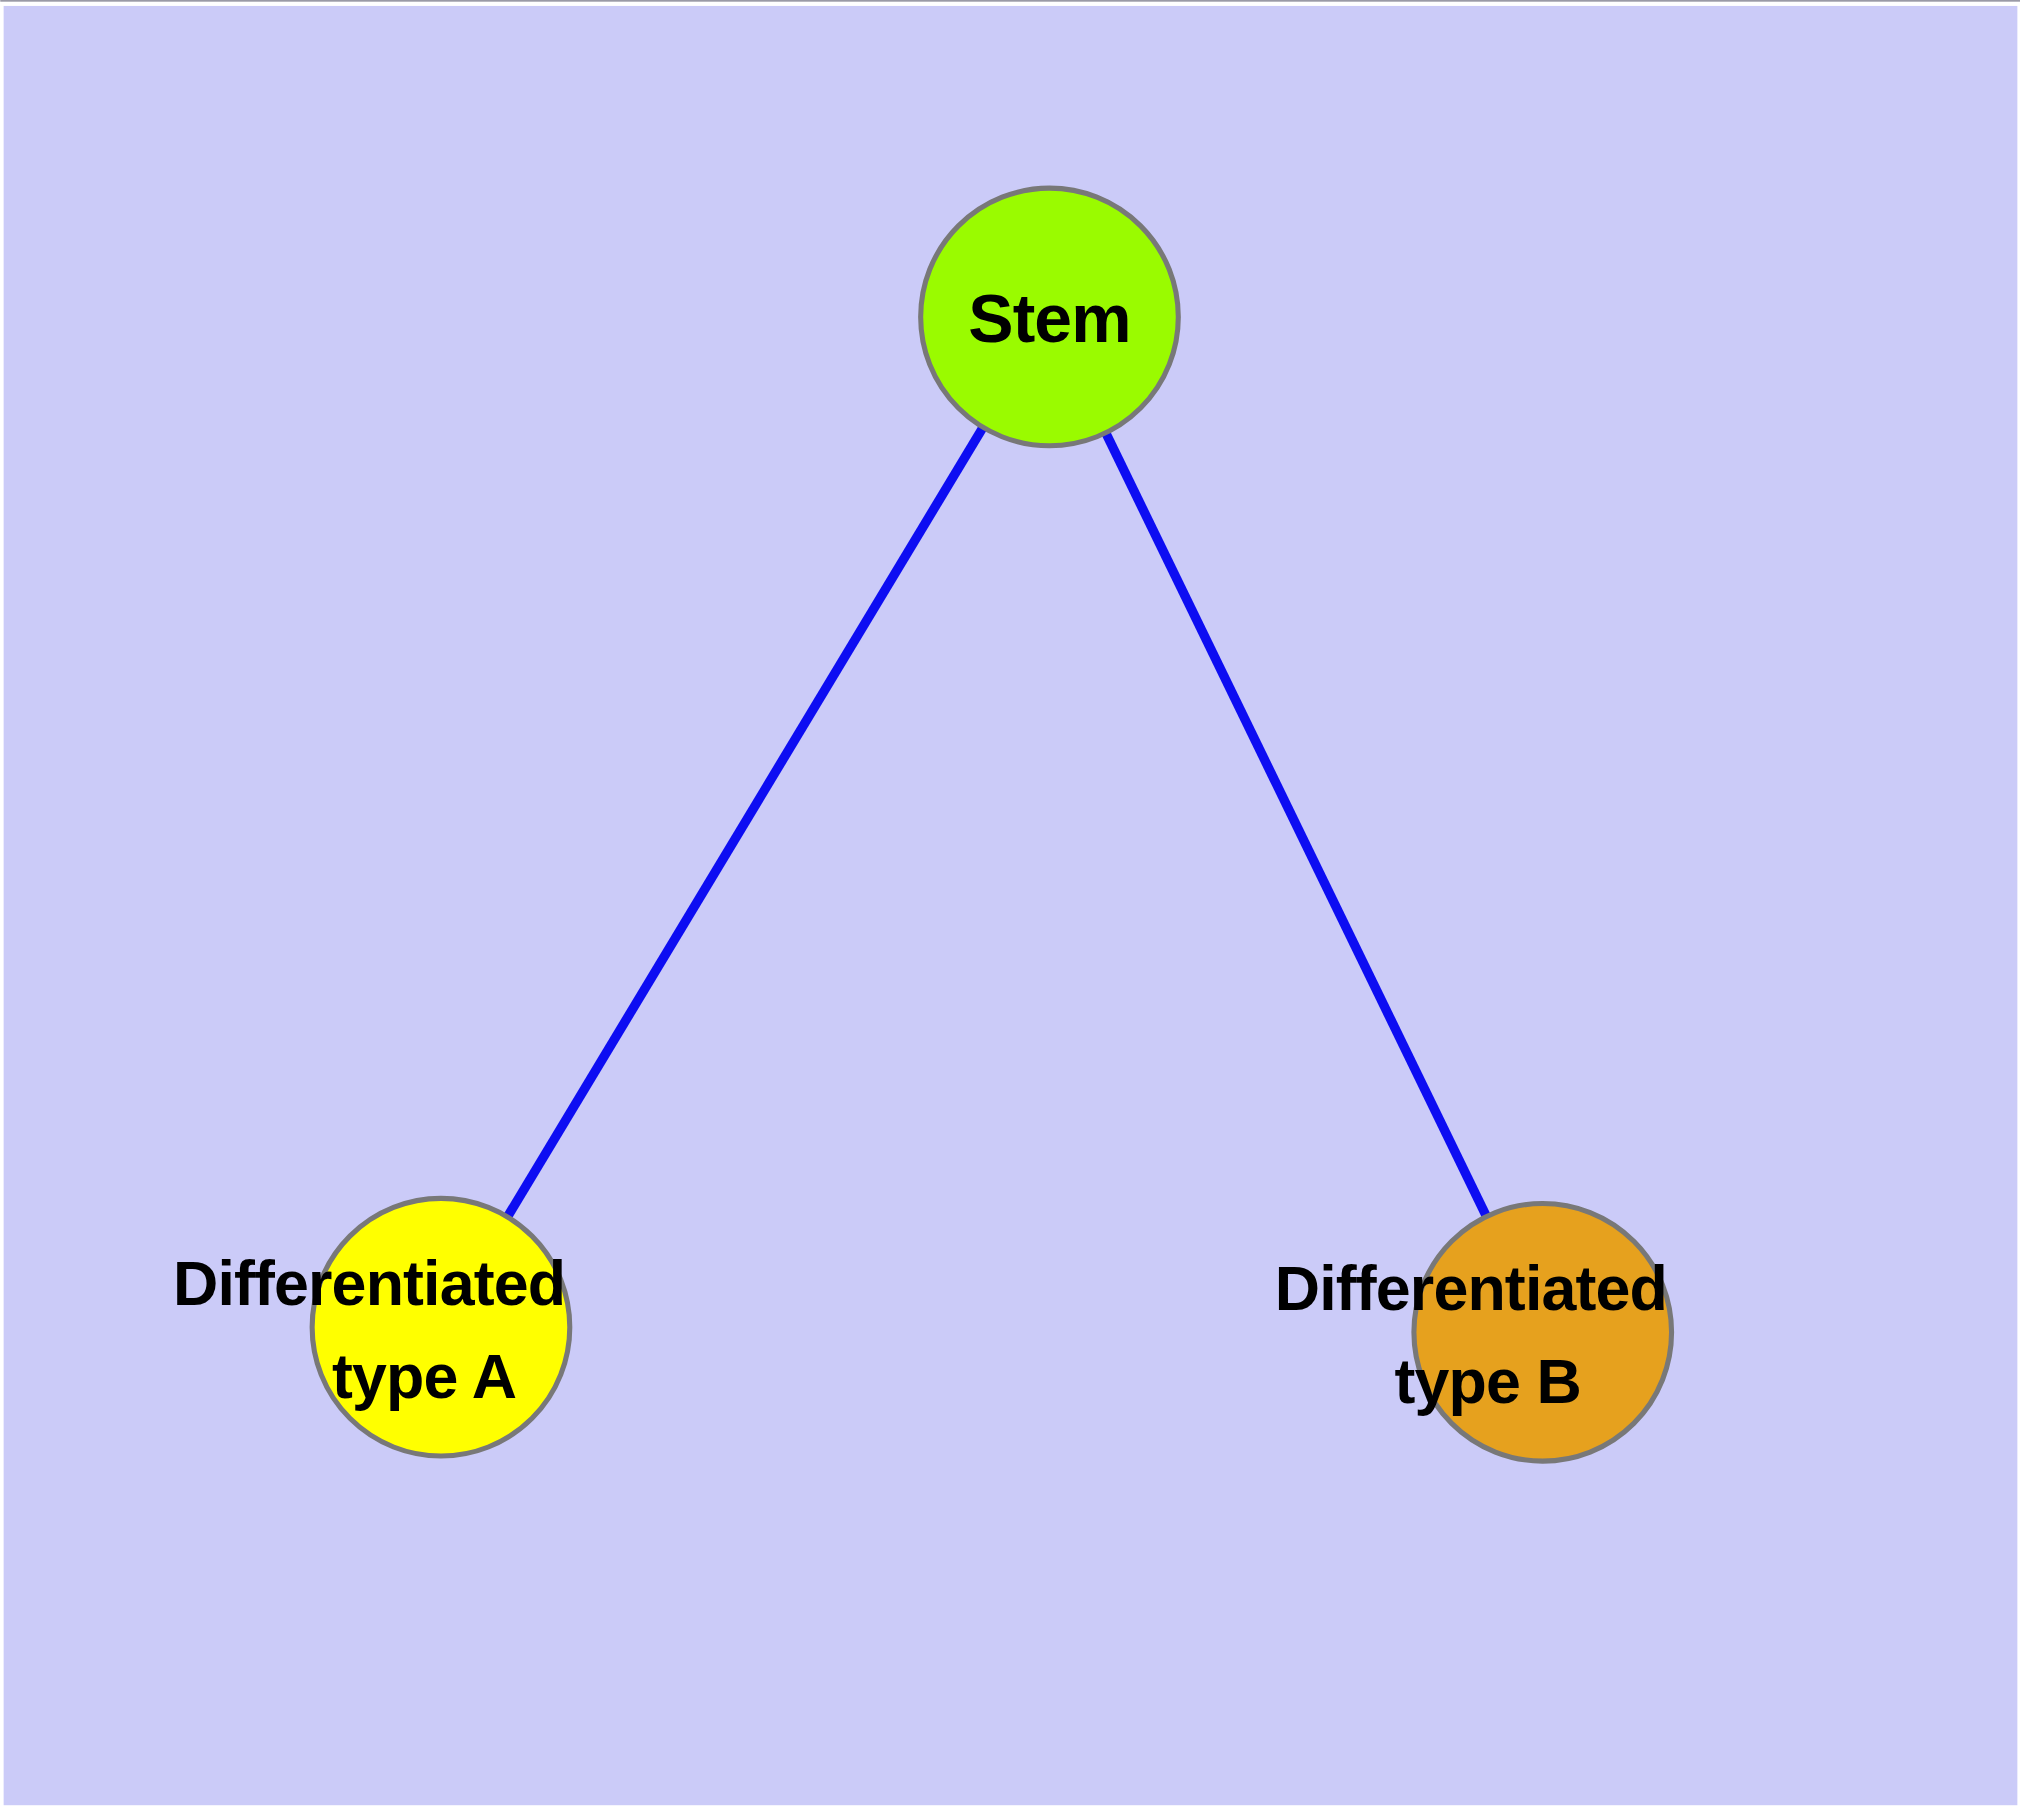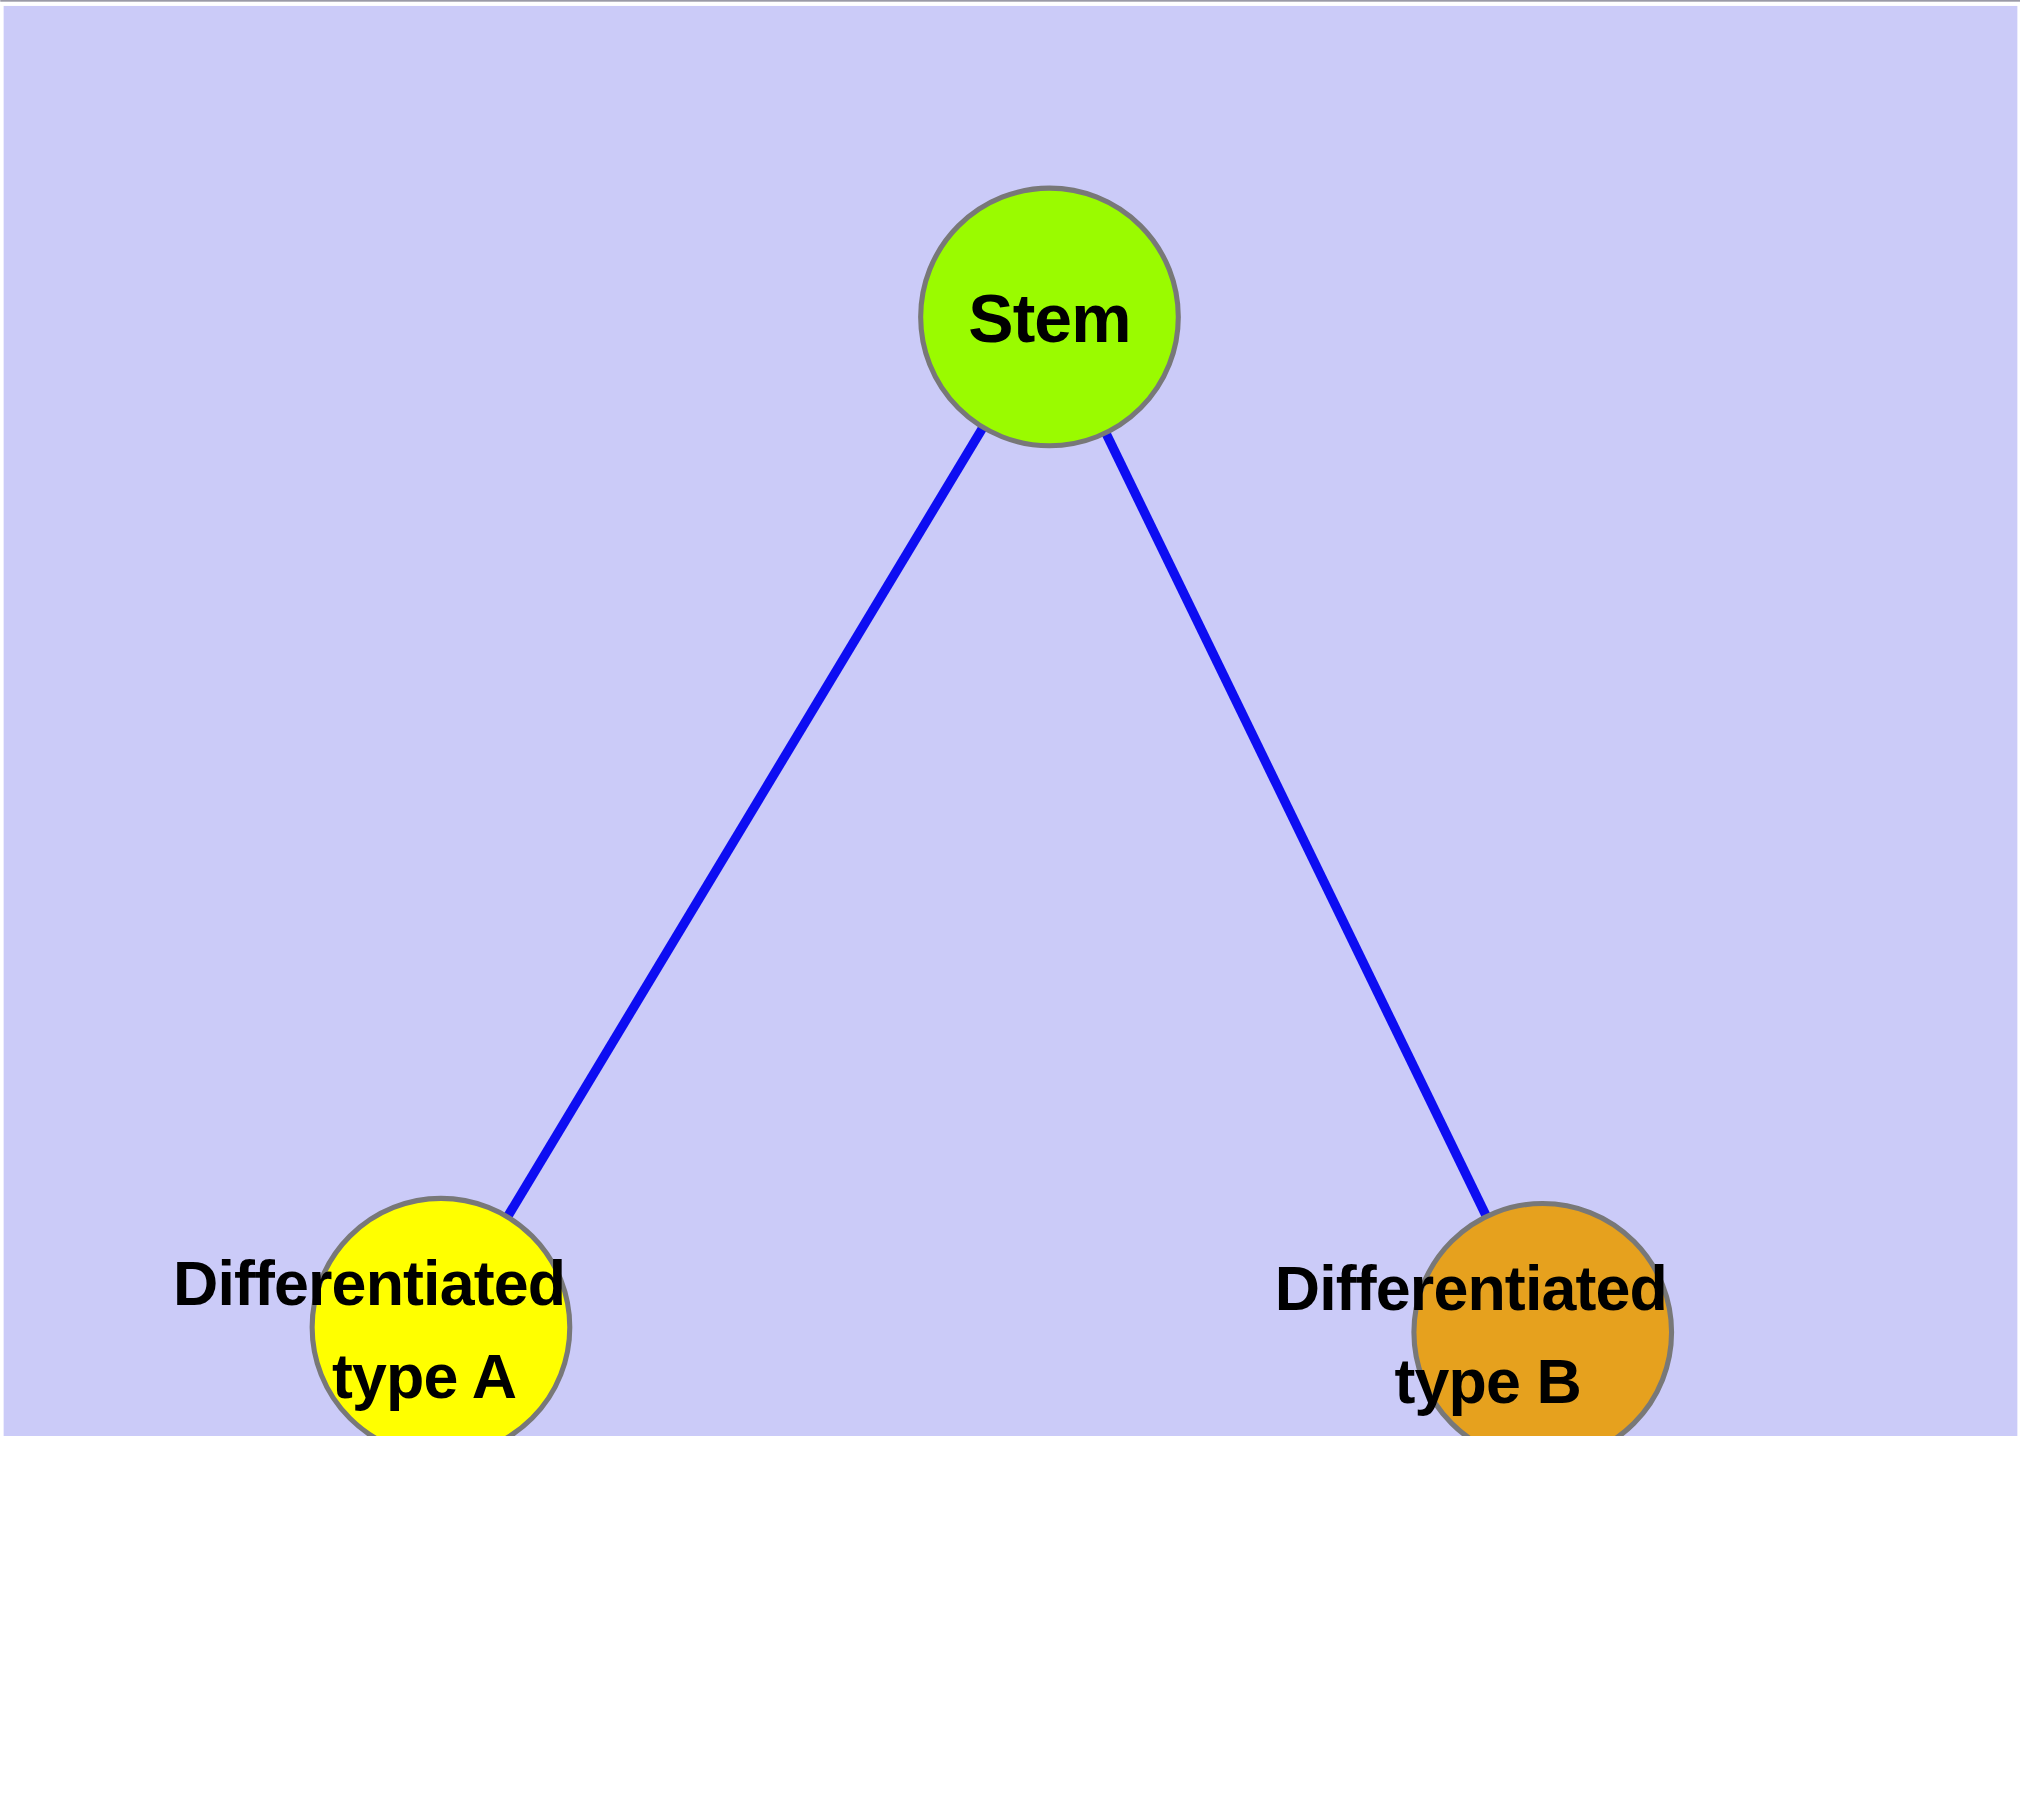--- a/index.html
+++ b/index.html
@@ -6,21 +6,21 @@
     margin: 0;
     padding: 0;
     background: #ffffff;
     width: 2021px;
     height: 1812px;
     font-family: "Liberation Sans", sans-serif;
   }
   .stage {
     position: relative;
     width: 2021px;
-    height: 1436px;
+    height: 1812px;
     background: #ffffff;
     overflow: hidden;
     text-align: right;
   }
   svg { display: block; }
   .node-circle {
     stroke-width: 6px;
   }
   .edge-line {
     stroke-width: 11px;

